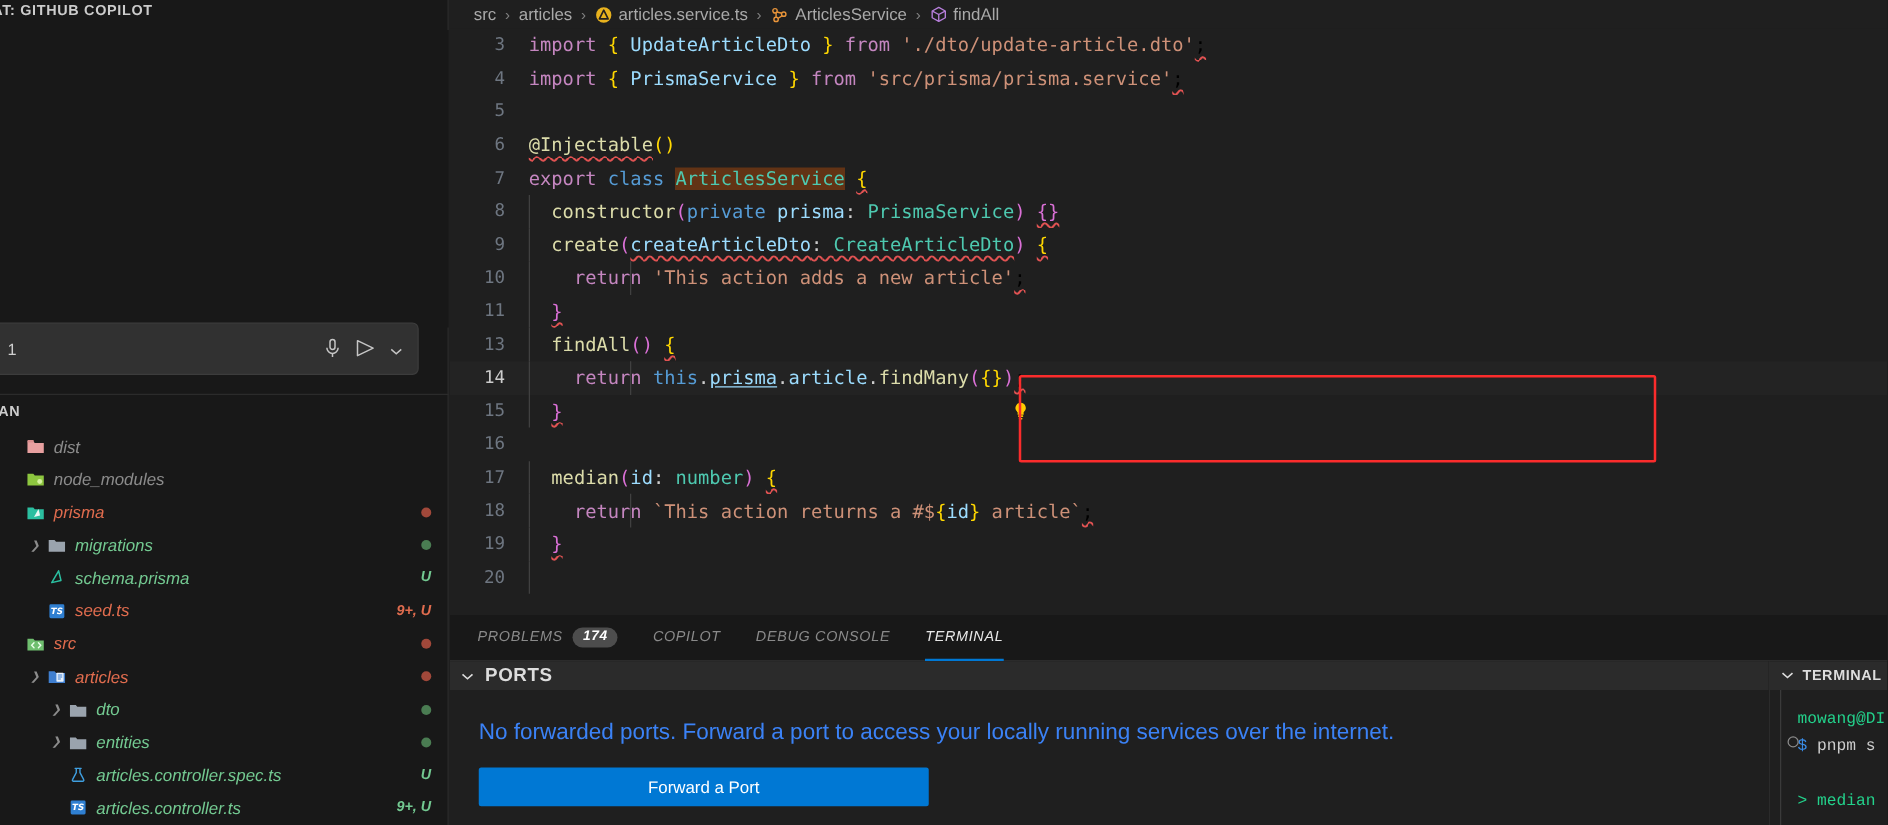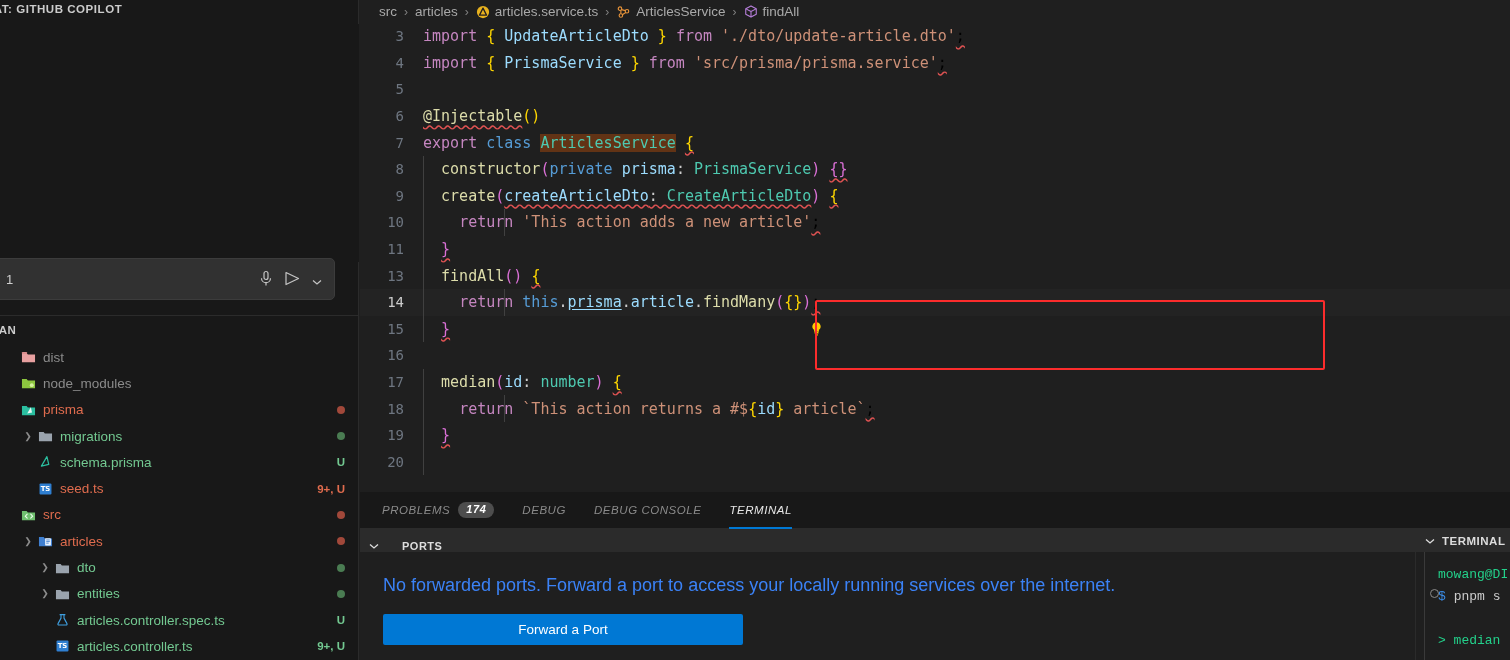--- a/index.html
+++ b/index.html
@@ -38,21 +38,21 @@
   .chat-icons { position: absolute; right: 12px; top: 11px; display: flex; align-items: center; gap: 11px; }
   .ico { display: block; }
 
   .sb-sep { position: absolute; left: 0; top: 315px; width: 359px; height: 1px; background: #2b2b2b; }
 
   .explorer-title {
     position: absolute; left: -22px; top: 324px;
     font-size: 11.5px; font-weight: bold; letter-spacing: .5px;
     color: #cccccc; white-space: nowrap;
   }
-  #filetree { position: absolute; left: 0; top: 344px; width: 359px; }
+  #filetree { position: absolute; left: 0; top: 344px; width: 359px; font-style: italic; }
   .frow {
     position: relative; height: 26.3px; display: flex; align-items: center;
     font-size: 13.5px; white-space: nowrap; cursor: pointer;
   }
   .twisty { width: 14px; flex: 0 0 14px; text-align: center; color: #8c8c8c; font-size: 10px; line-height: 1; }
   .ficon { width: 20px; flex: 0 0 20px; display: flex; align-items: center; justify-content: center; }
   .flabel { margin-left: 5px; }
   .fstatus { position: absolute; right: 0; display: flex; align-items: center; justify-content: flex-end; font-size: 11.5px; font-weight: bold; }
   .dot { width: 8px; height: 8px; border-radius: 50%; display: inline-block; }
 
@@ -123,23 +123,23 @@
     content: ""; position: absolute; left: 0; right: 0; bottom: 0;
     height: 1.5px; background: #0078d4;
   }
   .badge {
     background: #4d4d4d; color: #fff; border-radius: 11px;
     padding: 1px 8px 2px; font-size: 11px; font-weight: bold; line-height: 1.25;
   }
 
   #ports { position: absolute; left: 0; top: 37px; width: 1055px; height: 131px; background: #1f1f1f; }
   .ports-head {
-    height: 23px; display: flex; align-items: flex-end; gap: 23px;
+    height: 23px; display: flex; align-items: center; gap: 9px;
     padding-left: 9px; background: #2b2b2b;
-    font-size: 11px; font-weight: bold; letter-spacing: .5px; color: #ddd;
+    font-size: 15px; font-weight: bold; letter-spacing: .5px; color: #ddd;
   }
   .ports-body { padding: 23px 0 0 23px; }
   .ports-msg { font-size: 18px; color: #3b82f6; }
   .ports-btn {
     margin-top: 18px; width: 360px; height: 31px;
     background: #0078d4; color: #ffffff; border: none; border-radius: 2px;
     font-family: "Liberation Sans", sans-serif; font-size: 13.5px; cursor: pointer;
   }
 
   #termpane {
@@ -482,21 +482,21 @@
     <div id="redbox"></div>
   </div>
 
   <div id="panel">
     <div id="paneltabs">
         <div class="ptab">
           <span>PROBLEMS</span>
           <span class="badge">174</span>
         </div>
         <div class="ptab">
-          <span>DEBUG</span>
+          <span>COPILOT</span>
         </div>
         <div class="ptab">
           <span>DEBUG CONSOLE</span>
         </div>
         <div class="ptab active">
           <span>TERMINAL</span>
         </div>
       </div>
 
     <div id="ports">

